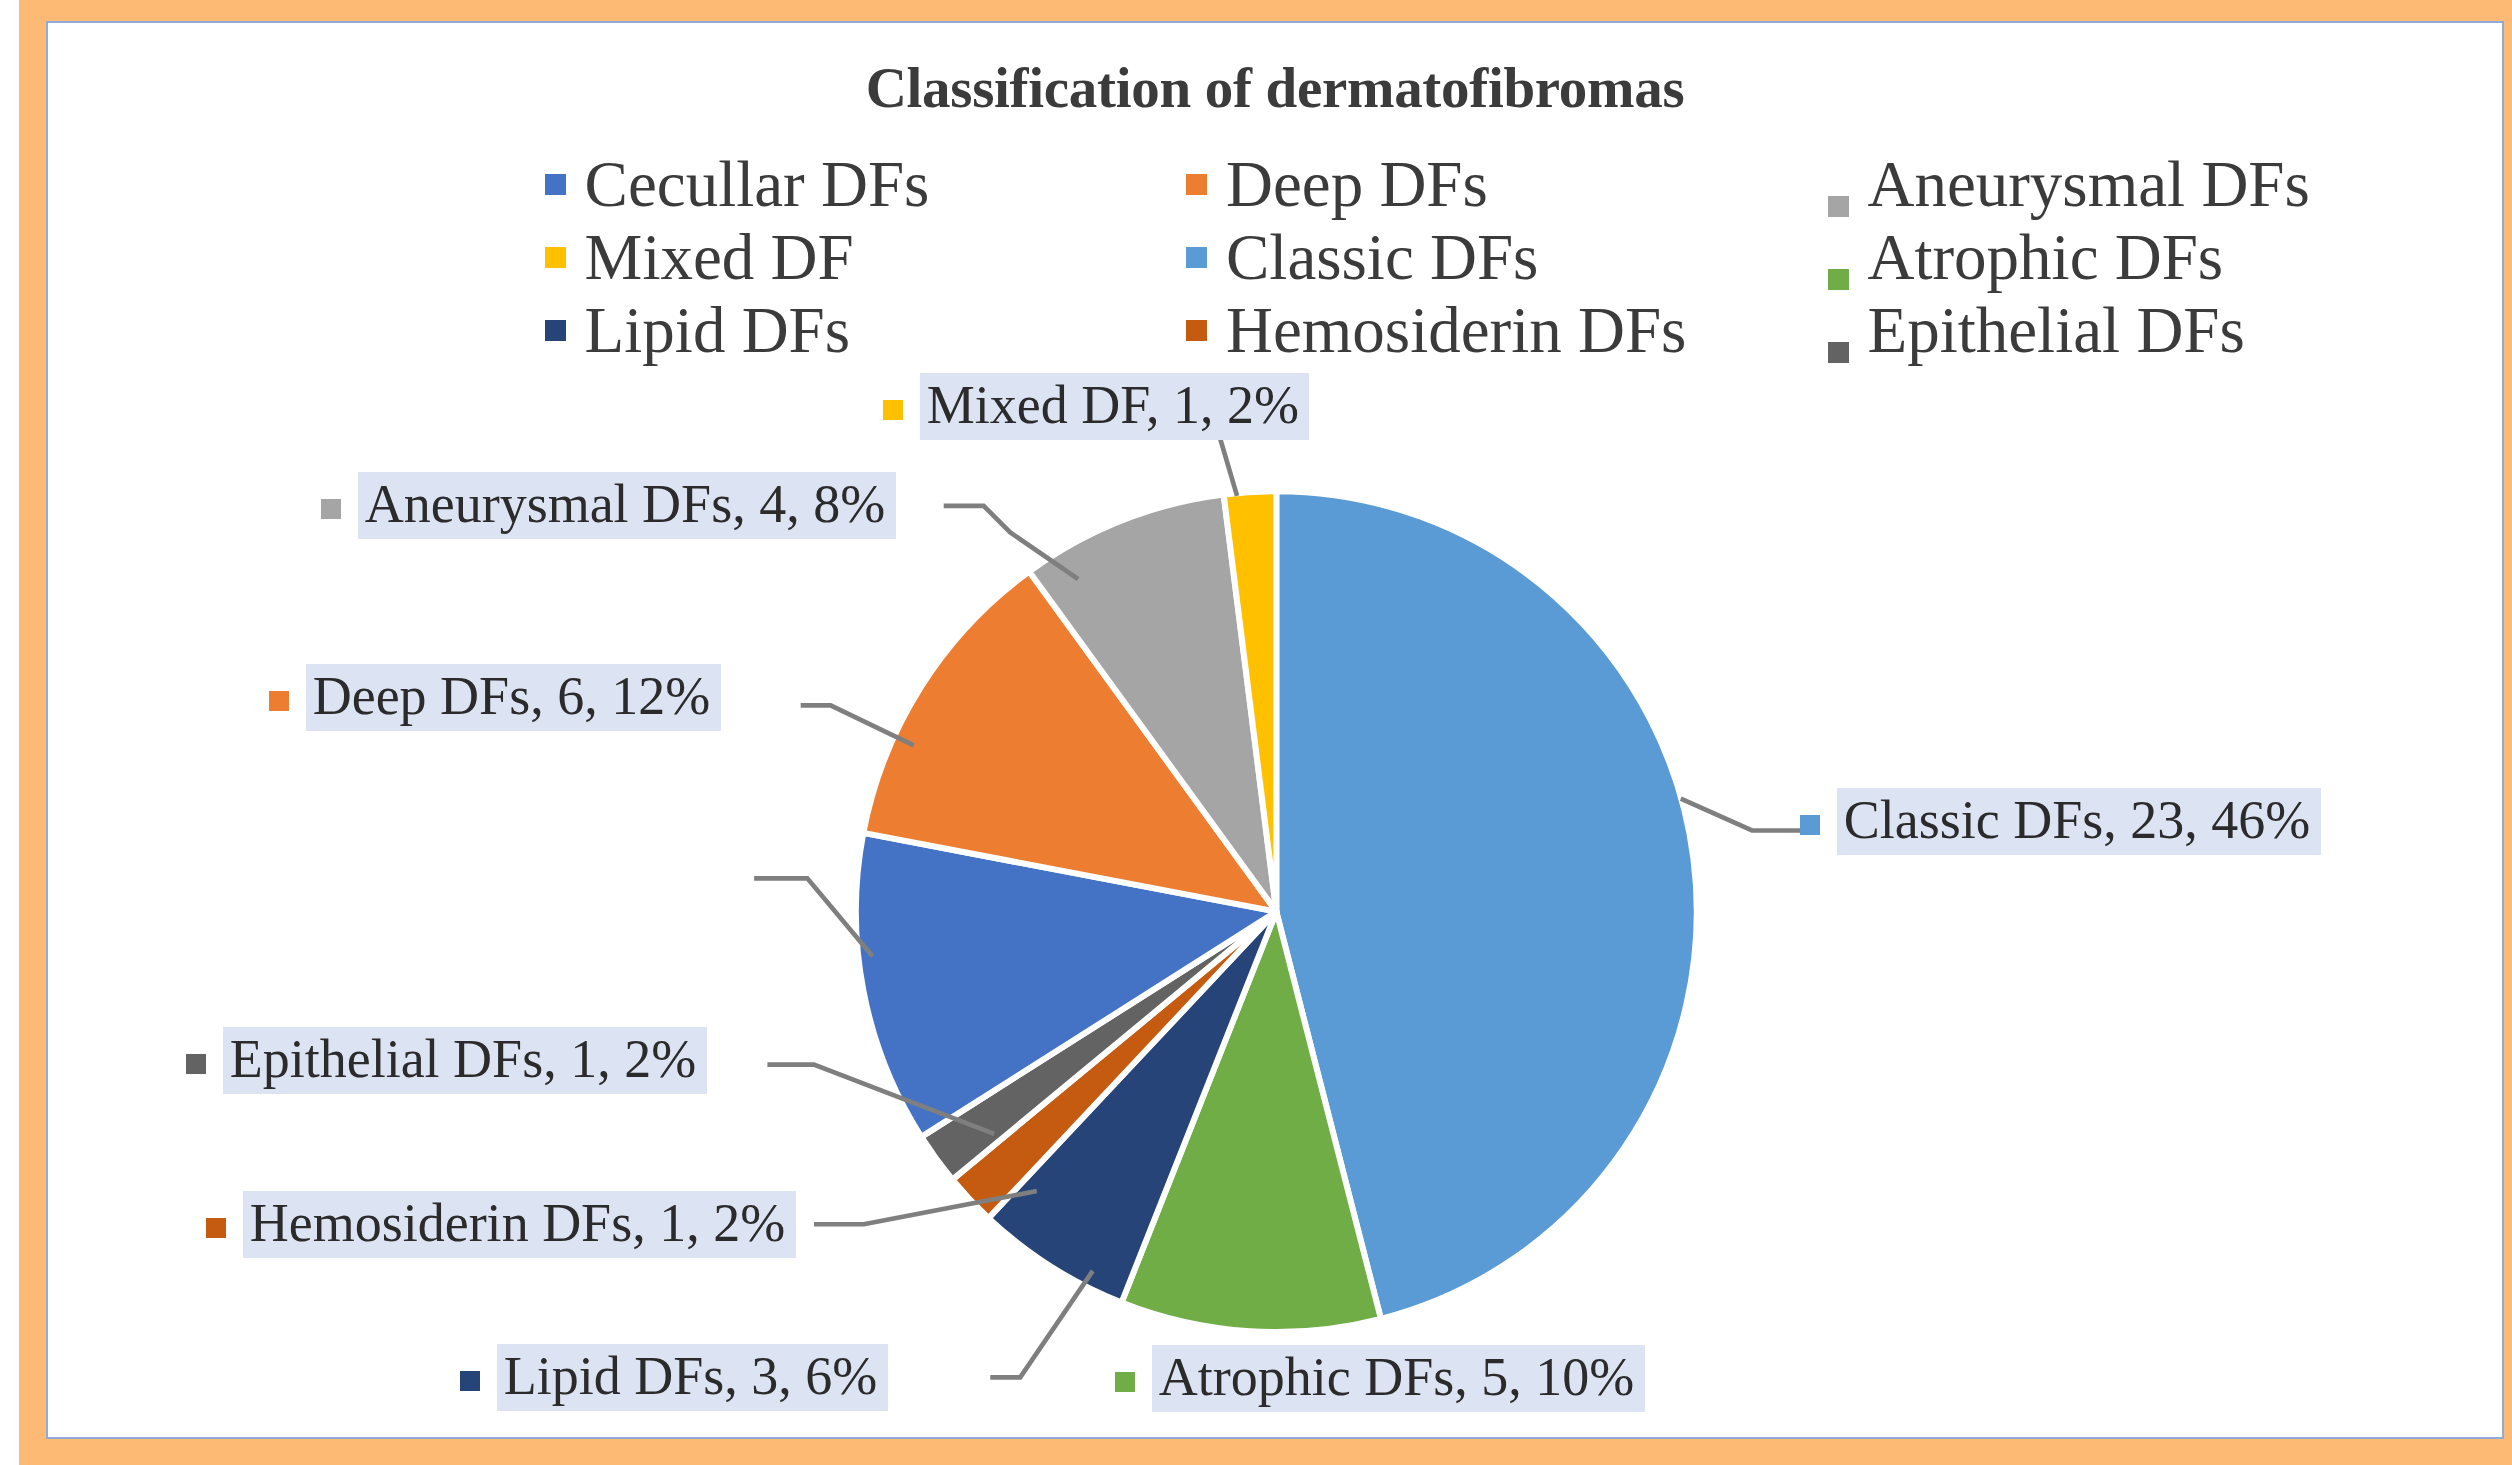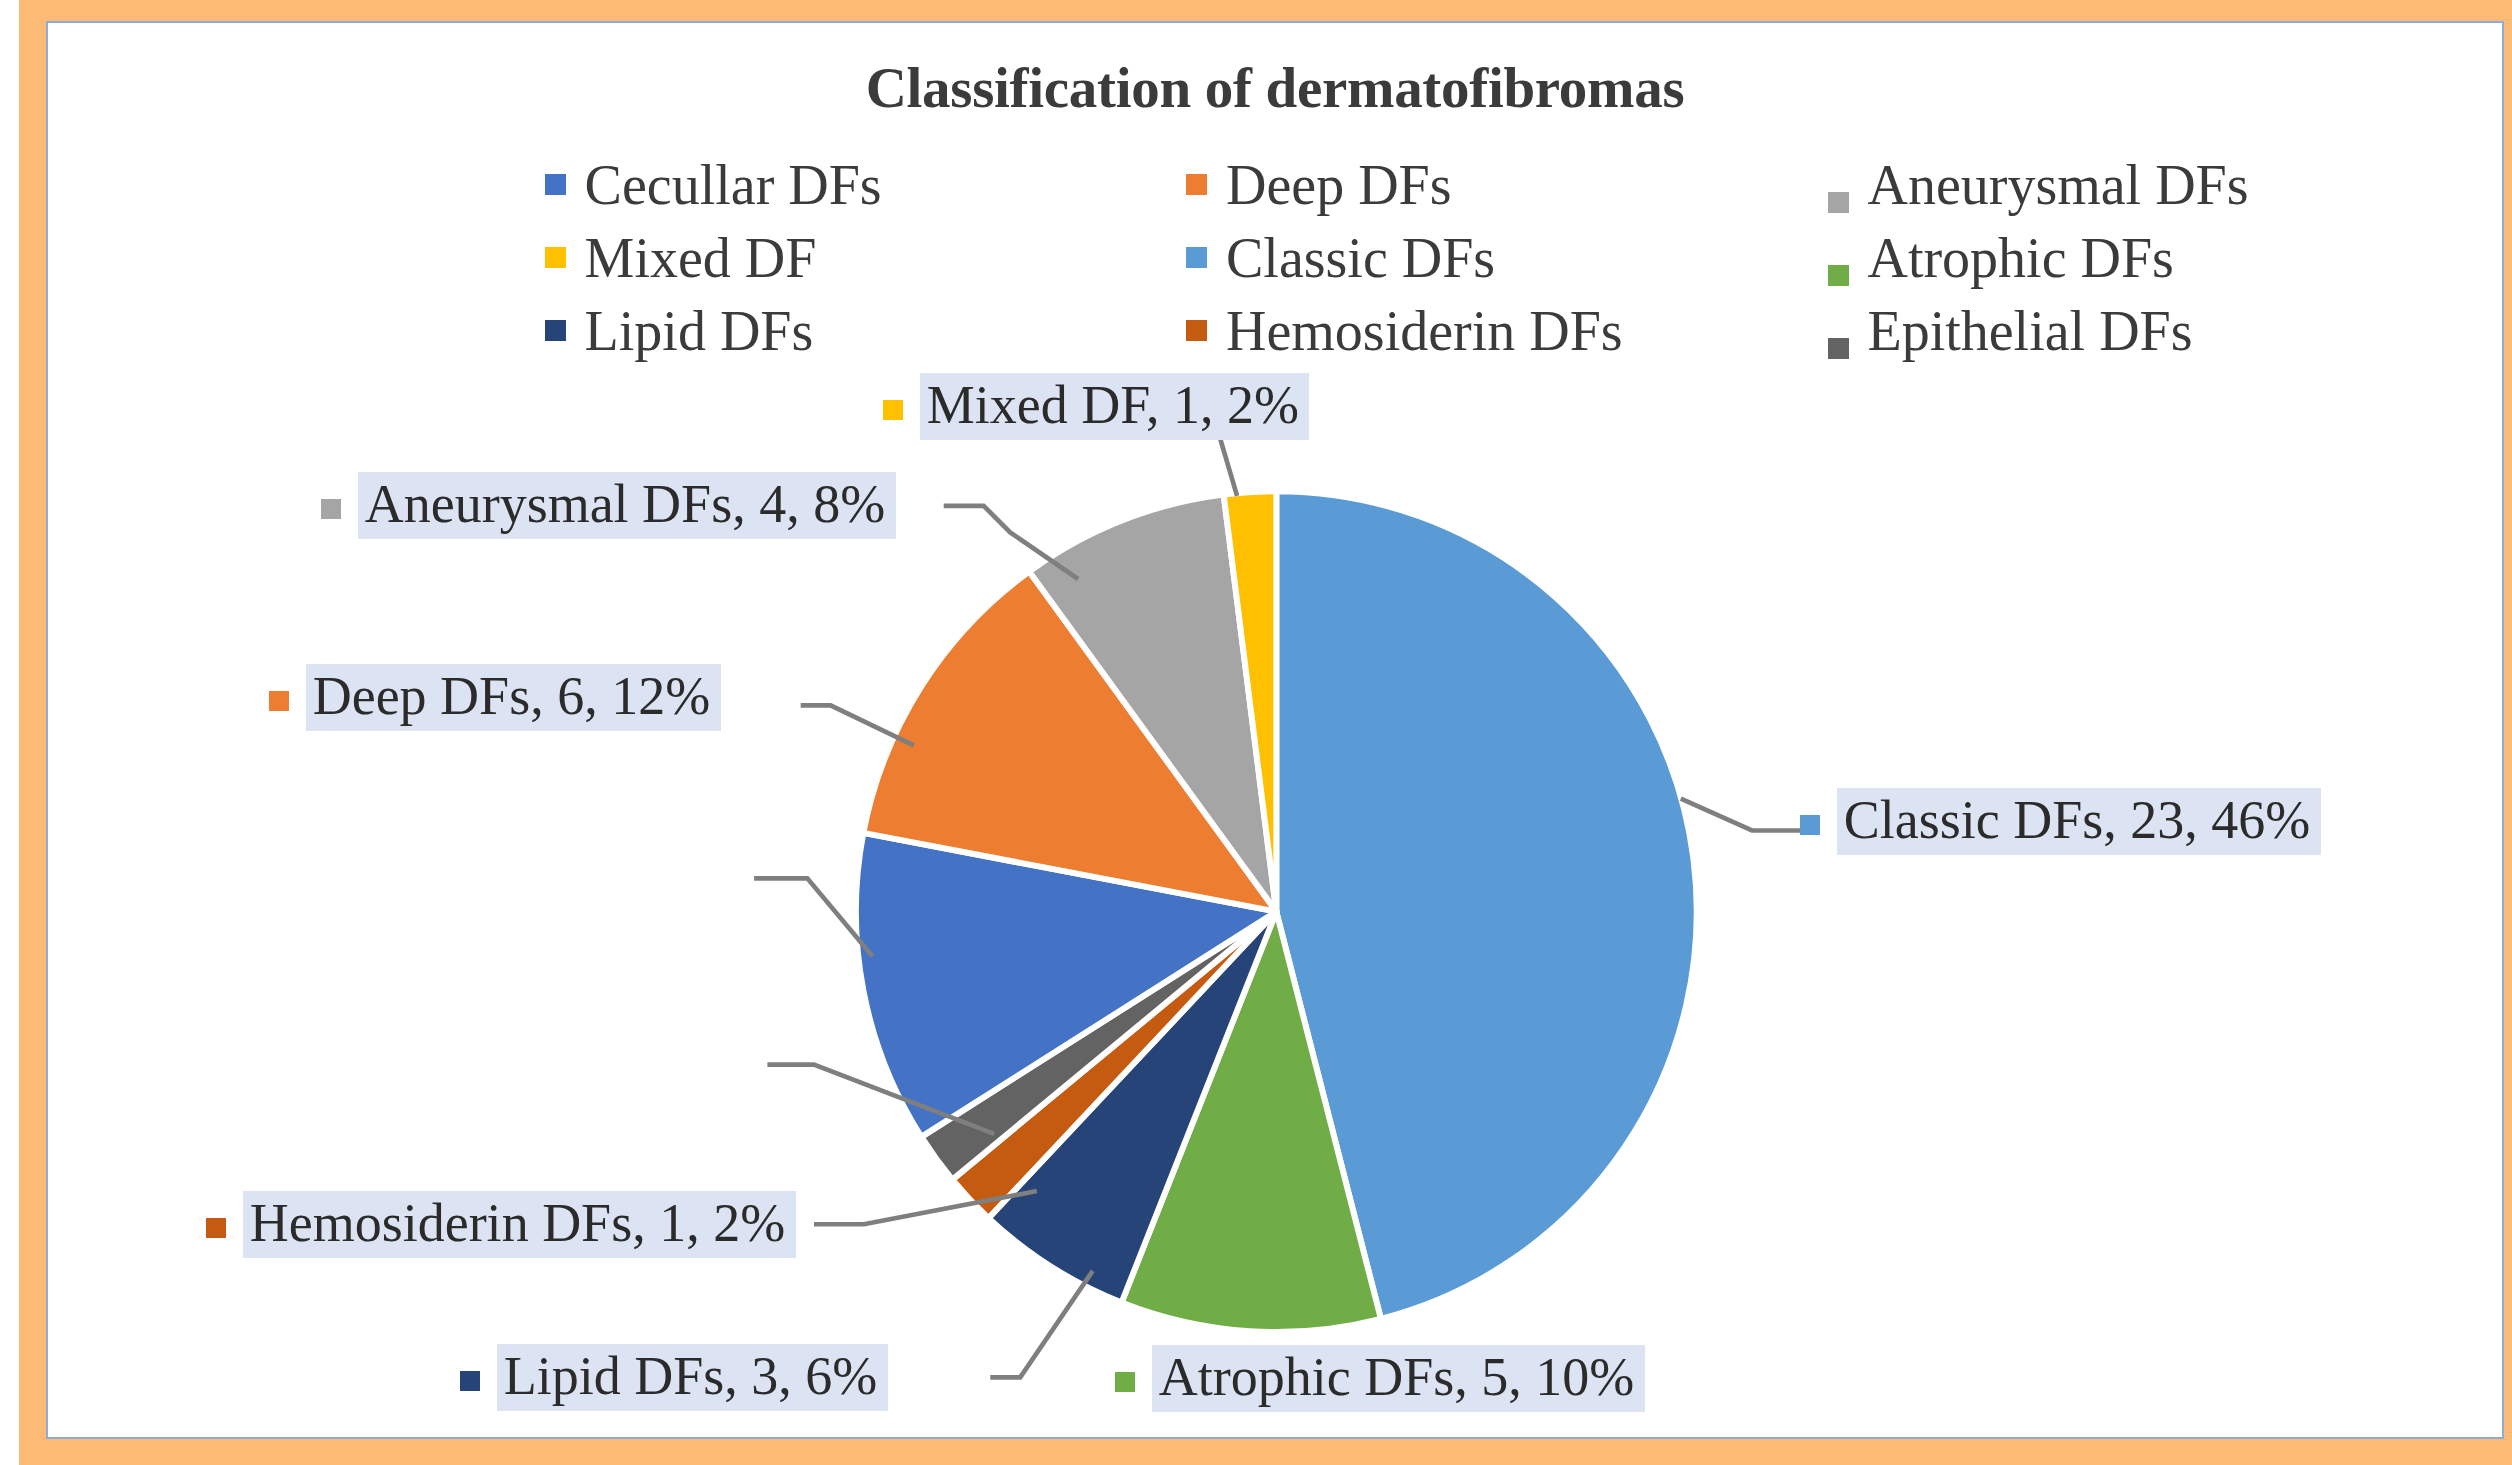--- a/index.html
+++ b/index.html
@@ -62,21 +62,21 @@
   .legend-cell.c0 { width: 665px; }
   .legend-cell.c1 { width: 665px; }
   .legend-cell.c2 { width: 532px; align-items: flex-end; }
   .legend-swatch {
     width: 21px;
     height: 21px;
     margin-right: 18.6px;
     flex: 0 0 auto;
   }
   .legend-label {
-    font-size: 56px;
+    font-size: 65px;
     color: #3B3B3B;
     white-space: nowrap;
     line-height: 1;
   }
   
   #pie-wrap {
     position: absolute;
     left: 0;
     top: 0;
     width: 2512px;
@@ -197,20 +197,24 @@
     <span class="dl-marker" style="left:-37px; top:27px; background:#A5A5A5;"></span>
     <span class="dl-text">Aneurysmal DFs, 4, 8%</span>
   </div>
 
   <div class="data-label" style="left:287px; top:664px;">
     <span class="dl-marker" style="left:-37px; top:27px; background:#ED7D31;"></span>
     <span class="dl-text">Deep DFs, 6, 12%</span>
   </div>
 
 
+  <div class="data-label" style="left:204px; top:1027px;">
+    <span class="dl-marker" style="left:-37px; top:27px; background:#636363;"></span>
+    <span class="dl-text">Epithelial DFs, 1, 2%</span>
+  </div>
 
   <div class="data-label" style="left:224px; top:1191px;">
     <span class="dl-marker" style="left:-37px; top:27px; background:#C55A11;"></span>
     <span class="dl-text">Hemosiderin DFs, 1, 2%</span>
   </div>
 
   <div class="data-label" style="left:478px; top:1344px;">
     <span class="dl-marker" style="left:-37px; top:27px; background:#264478;"></span>
     <span class="dl-text">Lipid DFs, 3, 6%</span>
   </div>

